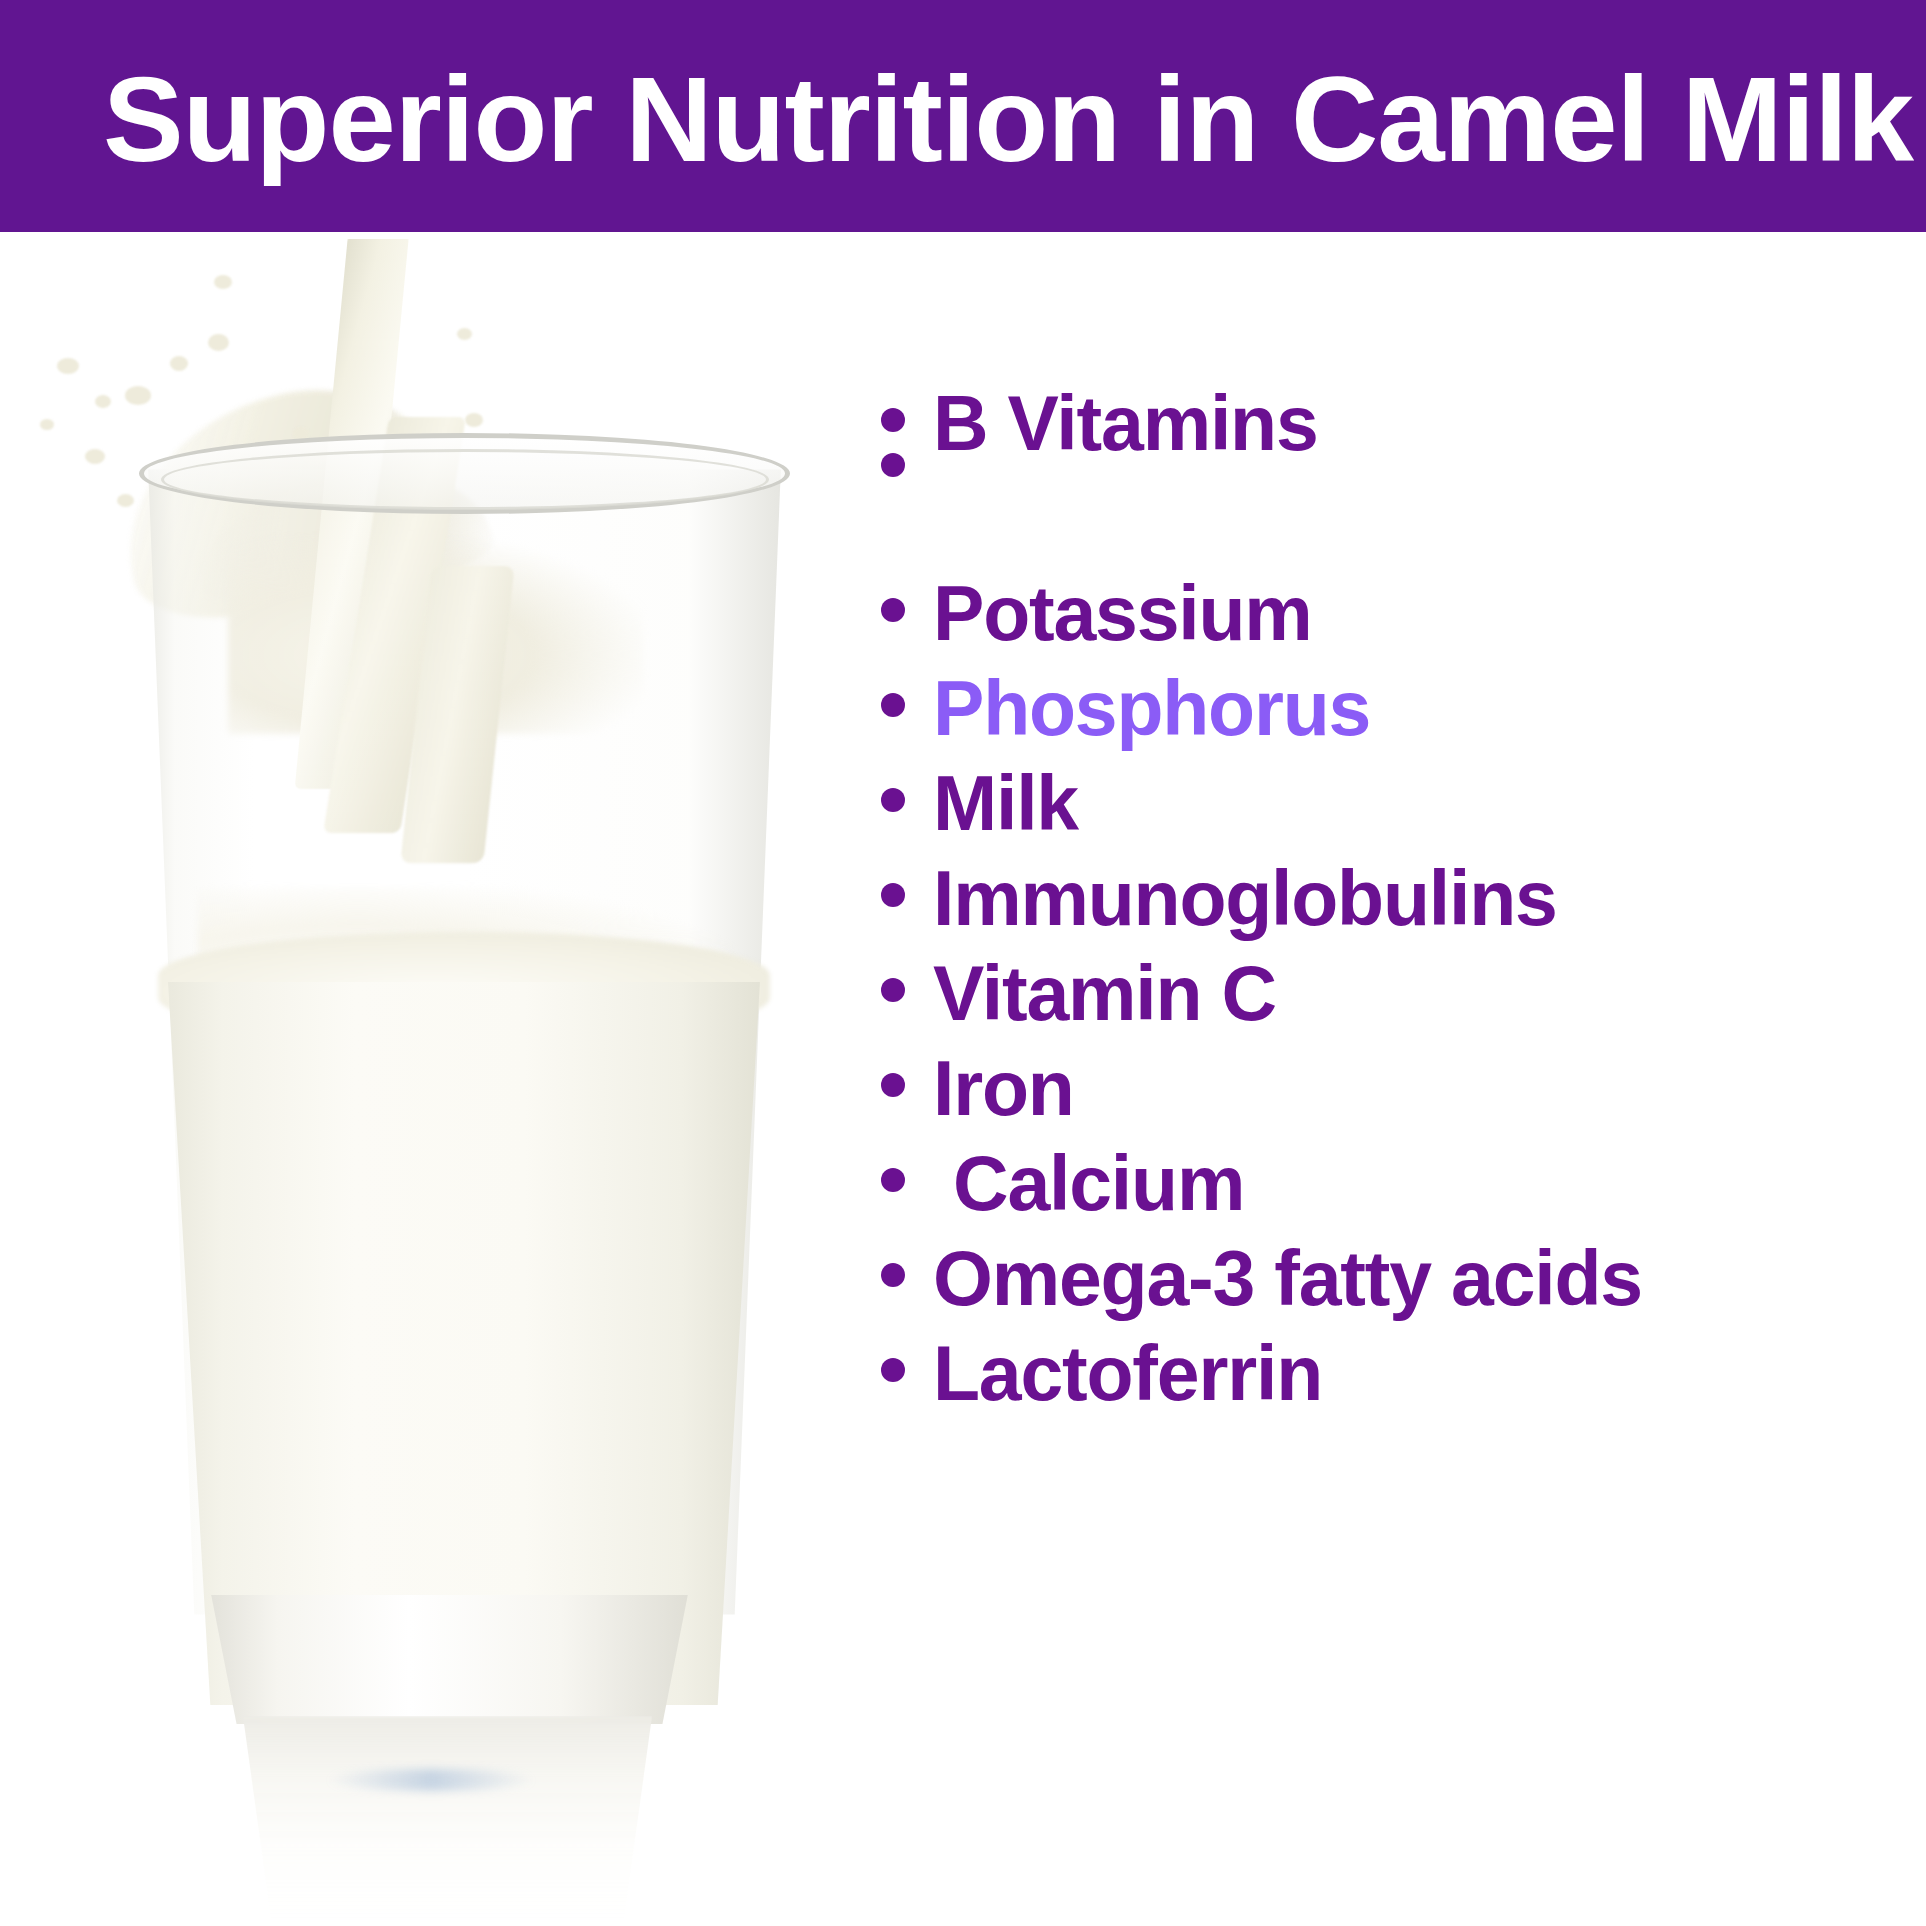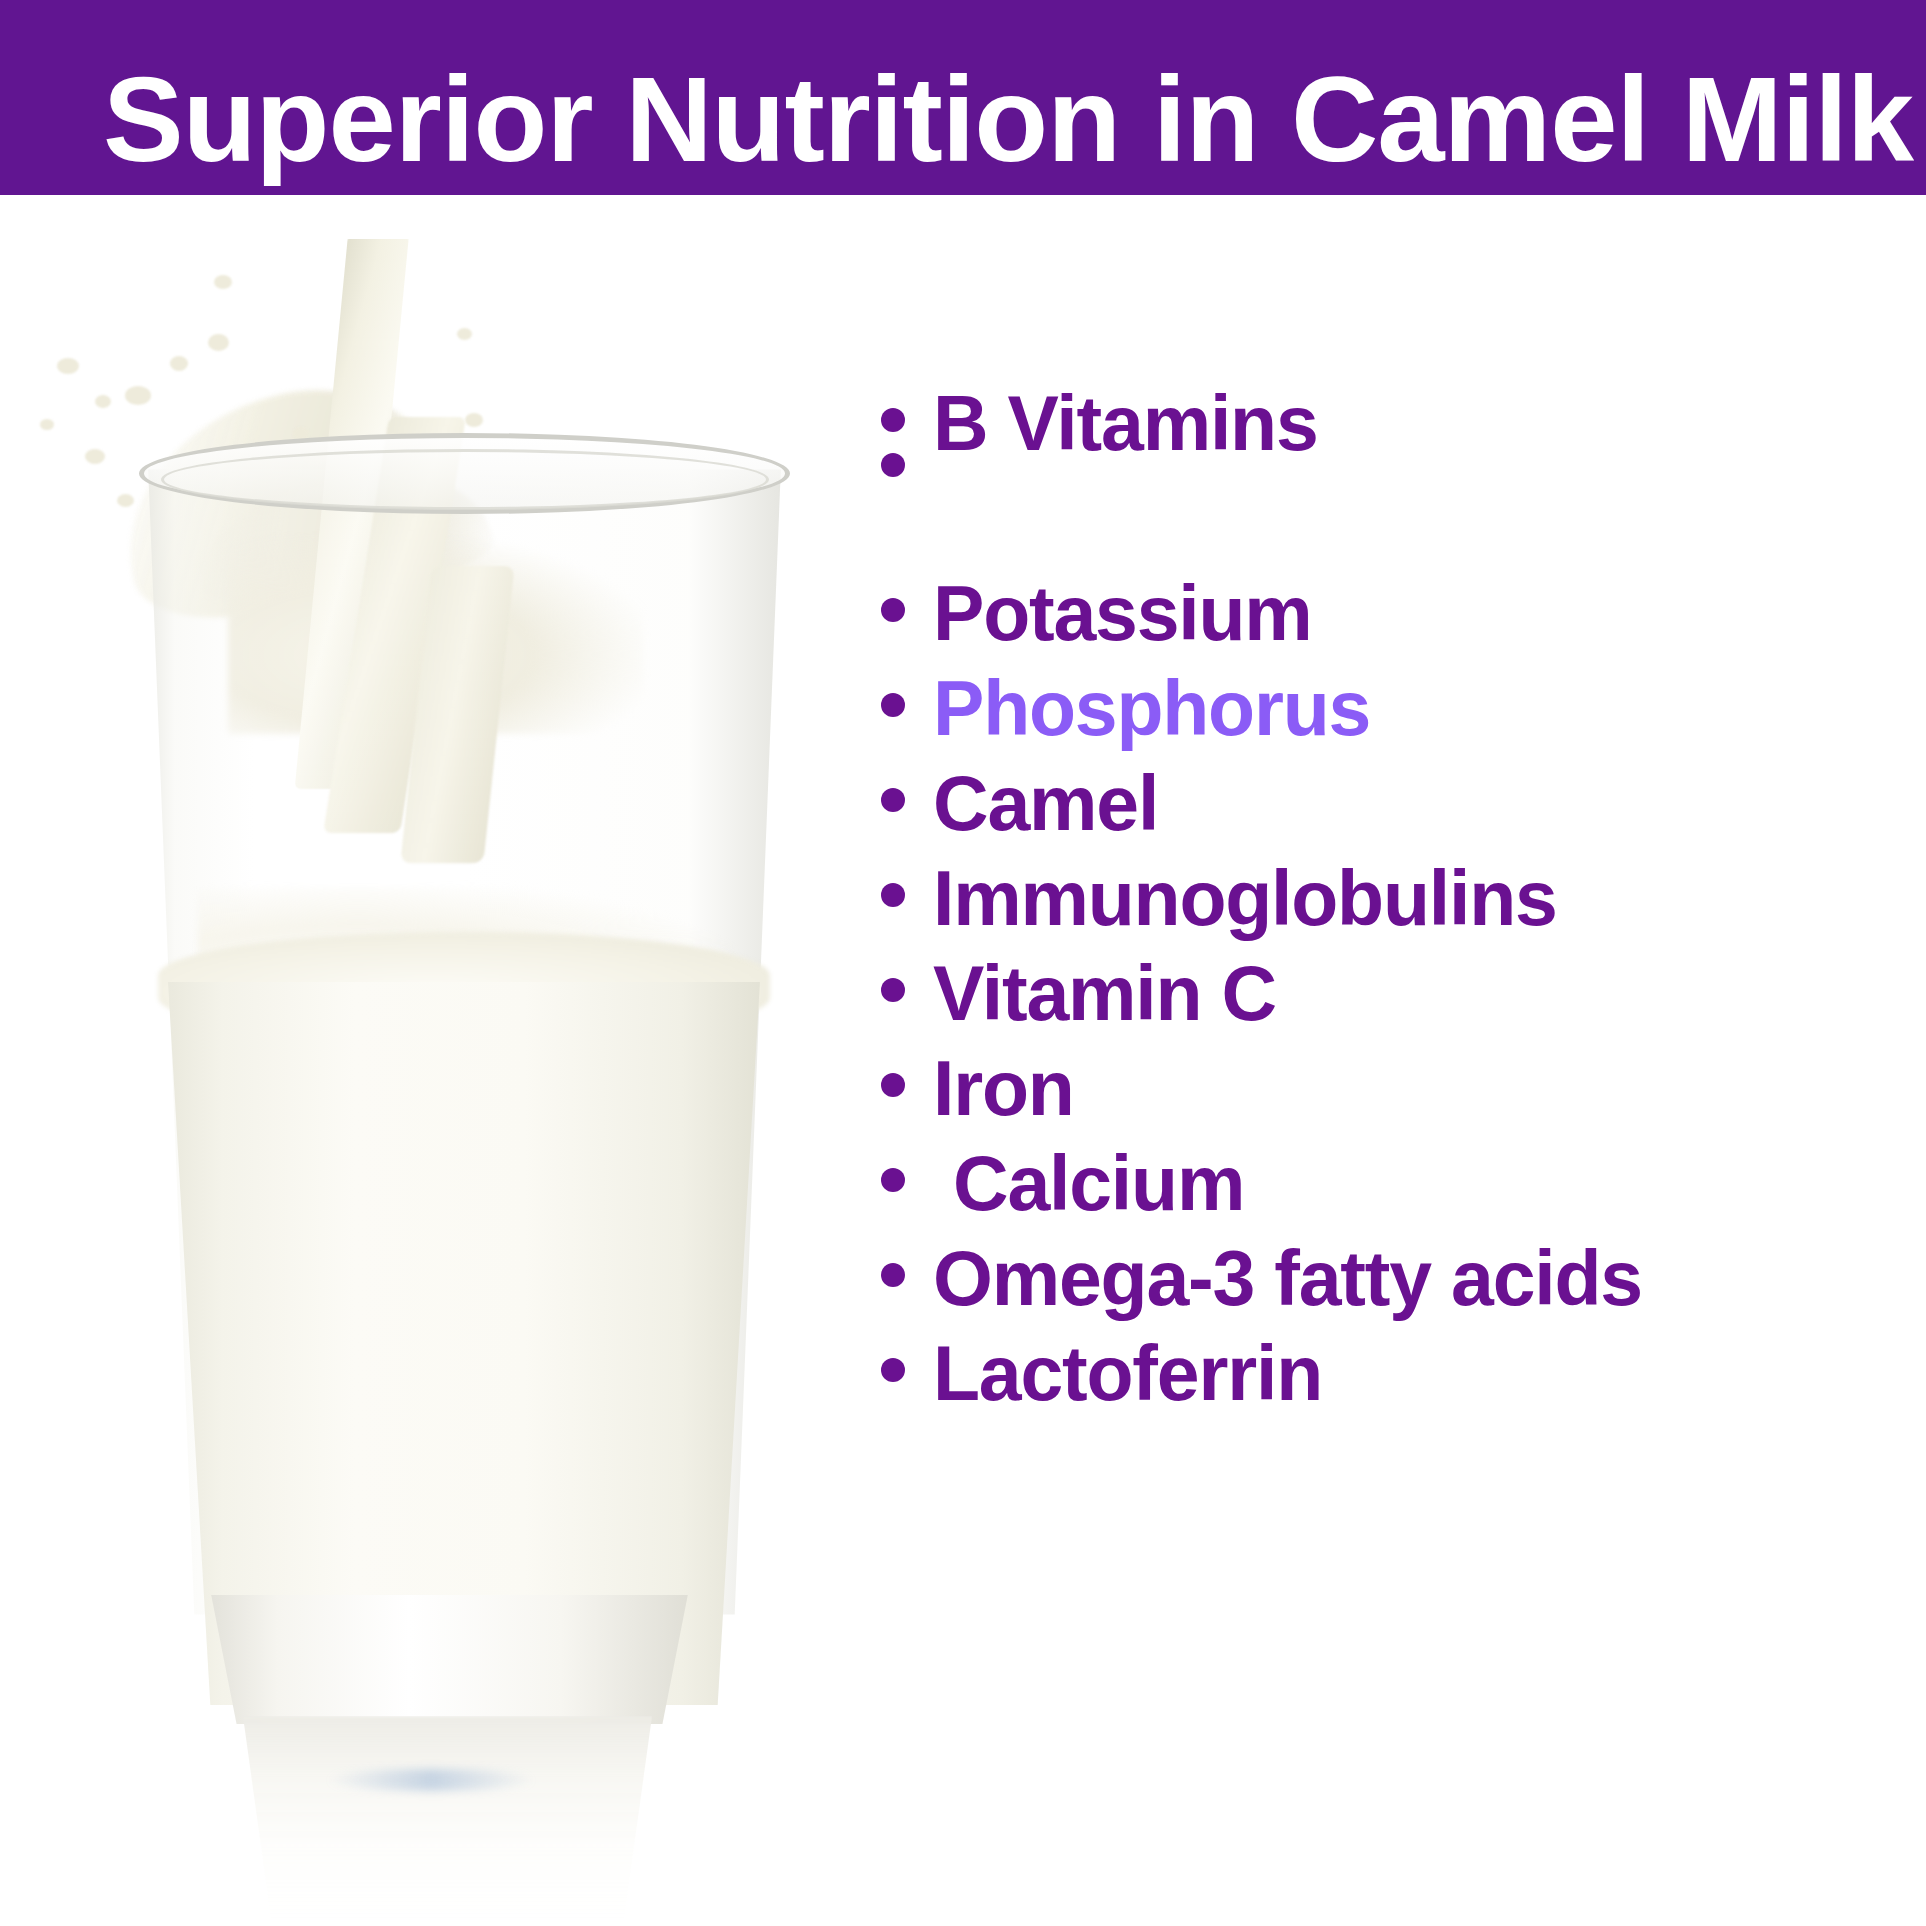--- a/index.html
+++ b/index.html
@@ -16,21 +16,21 @@
     overflow: hidden;
     font-family: "Liberation Sans", "DejaVu Sans", sans-serif;
   }
 
   
   .header-bar {
     position: absolute;
     left: 0;
     top: 0;
     width: 1927px;
-    height: 195px;
+    height: 232px;
     background: #611591;
     display: flex;
     align-items: center;
   }
   .header-title {
     position: absolute;
     left: 103px;
     top: 50px;
     width: 1742px;
     color: #ffffff;
@@ -331,21 +331,21 @@
       <li class="nutrient-item" style="color: rgb(106, 17, 145);">
         <span class="bullet-dot" style="background: rgb(106, 17, 145);"></span>
         <span class="nutrient-label">Potassium</span>
       </li>
       <li class="nutrient-item" style="color: #8b5cf6;">
         <span class="bullet-dot" style="background: rgb(106, 17, 145);"></span>
         <span class="nutrient-label">Phosphorus</span>
       </li>
       <li class="nutrient-item" style="color: rgb(106, 17, 145);">
         <span class="bullet-dot" style="background: rgb(106, 17, 145);"></span>
-        <span class="nutrient-label">Camel</span>
+        <span class="nutrient-label">Milk</span>
       </li>
       <li class="nutrient-item" style="color: rgb(106, 17, 145);">
         <span class="bullet-dot" style="background: rgb(106, 17, 145);"></span>
         <span class="nutrient-label">Immunoglobulins</span>
       </li>
       <li class="nutrient-item" style="color: rgb(106, 17, 145);">
         <span class="bullet-dot" style="background: rgb(106, 17, 145);"></span>
         <span class="nutrient-label">Vitamin C</span>
       </li>
       <li class="nutrient-item" style="color: rgb(106, 17, 145);">

